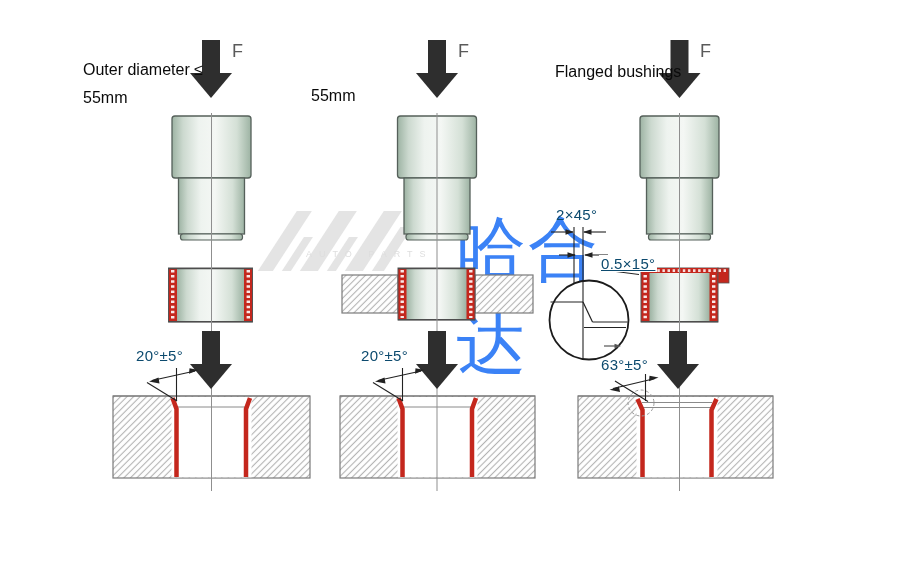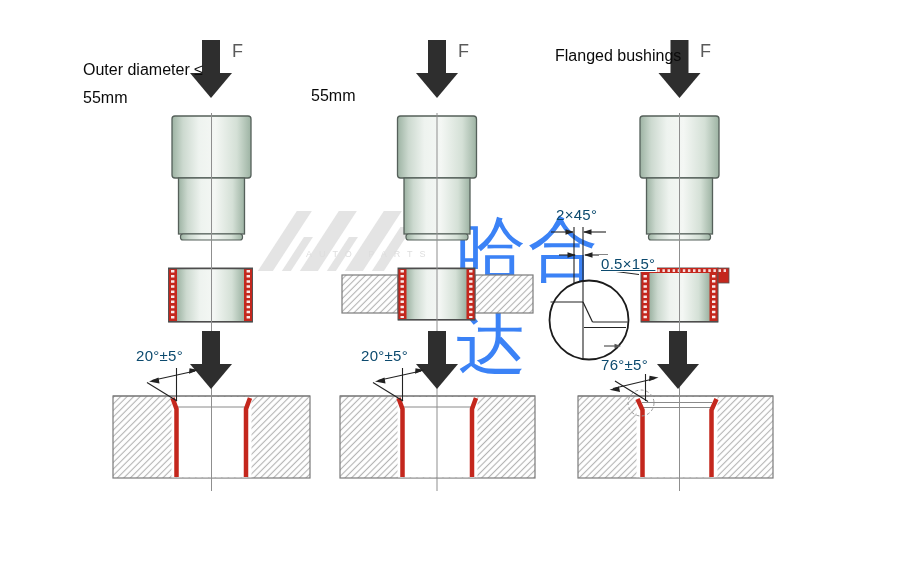--- a/index.html
+++ b/index.html
@@ -192,25 +192,25 @@
         <line x1="613" y1="388.5" x2="655" y2="378.5"></line>
         <polygon points="609.5,389.8 619,386.5 620,392" stroke="none"></polygon>
         <polygon points="658.5,377.5 649.5,375.8 649,381.3" stroke="none"></polygon>
       </g>
     </g>
   </svg>
 
   <div class="lbl" style="left:44px;top:60px">Outer diameter ≤</div>
   <div class="lbl" style="left:44px;top:88px">55mm</div>
   <div class="lbl" style="left:272px;top:86px">55mm</div>
-  <div class="lbl" style="left:516px;top:46px">Flanged bushings</div>
+  <div class="lbl" style="left:516px;top:62px">Flanged bushings</div>
 
   <div class="flabel" style="left:232px;top:41px">F</div>
   <div class="flabel" style="left:458px;top:41px">F</div>
   <div class="flabel" style="left:700px;top:41px">F</div>
 
   <div class="dim" style="left:136px;top:347px">20°±5°</div>
   <div class="dim" style="left:361px;top:347px">20°±5°</div>
   <div class="dim" style="left:556px;top:206px">2×45°</div>
   <div class="dim boxed" style="left:599px;top:255px">0.5×15°</div>
-  <div class="dim" style="left:601px;top:356px">76°±5°</div>
+  <div class="dim" style="left:601px;top:356px">63°±5°</div>
 
 </div>
 
 </body></html>

